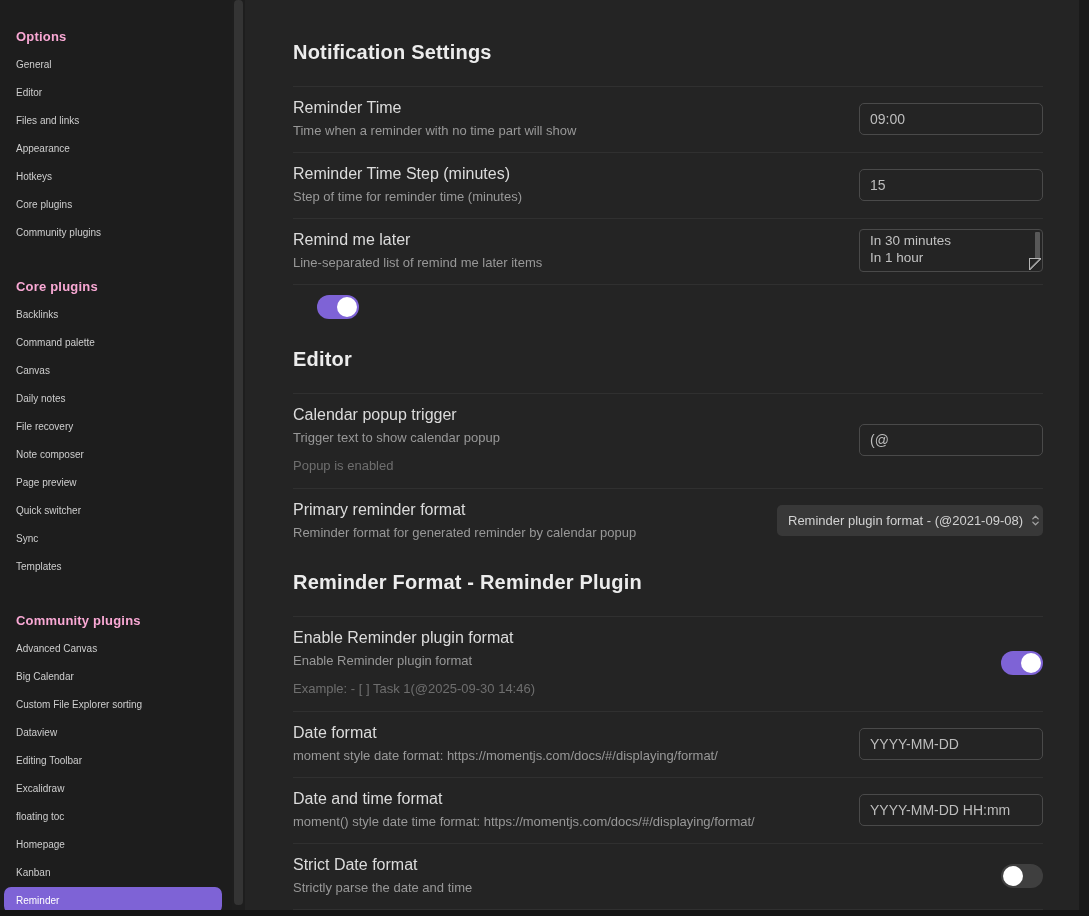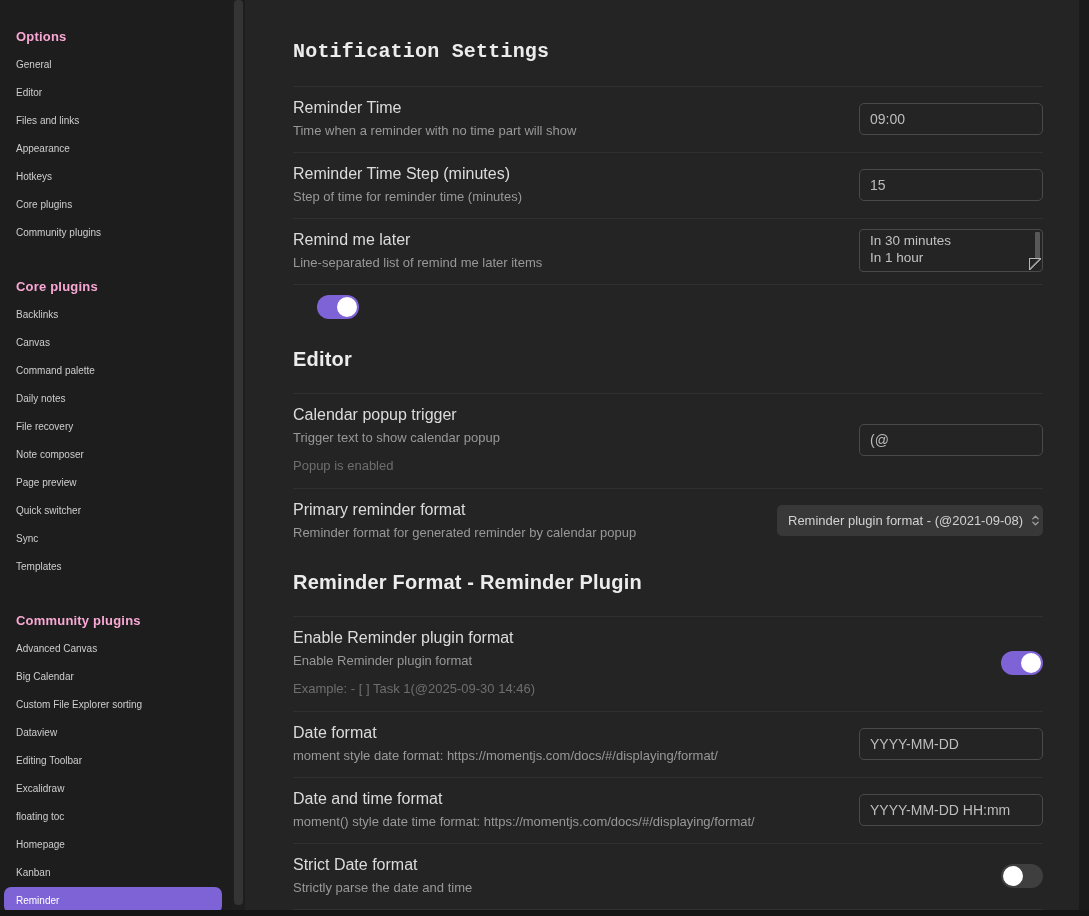--- a/index.html
+++ b/index.html
@@ -19,21 +19,21 @@
                         height:26px; margin:1px 10px 1px 4px; padding:0 12px; }
 
   .side-scroll { width:13px; flex-shrink:0; background:#1e1e1e; position:relative; }
   .side-thumb { position:absolute; top:0; left:2px; width:9px; height:905px;
                 background:#343434; border-radius:4px; }
 
   
   .content { flex:1; background:#242424; padding:0 46px 0 48px; overflow:hidden; }
   .h2 { font-size:20px; font-weight:700; color:#ececec; line-height:28px;
         padding-bottom:20px; border-bottom:1px solid #303030; letter-spacing:.2px; }
-  .h2.first { margin-top:38px;font-family:Liberation Mono, monospace; }
+  .h2.first { margin-top:38px; }
   .h2.mid { margin-top:14px; }
 
   .row { display:flex; align-items:center; justify-content:space-between;
          padding:10px 0 12px; border-bottom:1px solid #303030; }
   .row.no-line { border-bottom:none; }
   .info { min-width:0; }
   .name { font-size:16px; color:#dcdcdc; line-height:22px; }
   .desc { font-size:13px; color:#989898; line-height:18px; margin-top:3px; }
   .note { font-size:13px; color:#6e6e6e; line-height:20px; margin-top:9px; }
   .ctrl { flex-shrink:0; margin-left:24px; display:flex; align-items:center; }
@@ -85,22 +85,22 @@
       <div class="side-item">Files and links</div>
       <div class="side-item">Appearance</div>
       <div class="side-item">Hotkeys</div>
       <div class="side-item">Core plugins</div>
       <div class="side-item">Community plugins</div>
     </div>
 
     <div class="side-section">
       <div class="side-header">Core plugins</div>
       <div class="side-item">Backlinks</div>
+      <div class="side-item">Command palette</div>
       <div class="side-item">Canvas</div>
-      <div class="side-item">Command palette</div>
       <div class="side-item">Daily notes</div>
       <div class="side-item">File recovery</div>
       <div class="side-item">Note composer</div>
       <div class="side-item">Page preview</div>
       <div class="side-item">Quick switcher</div>
       <div class="side-item">Sync</div>
       <div class="side-item">Templates</div>
     </div>
 
     <div class="side-section">

